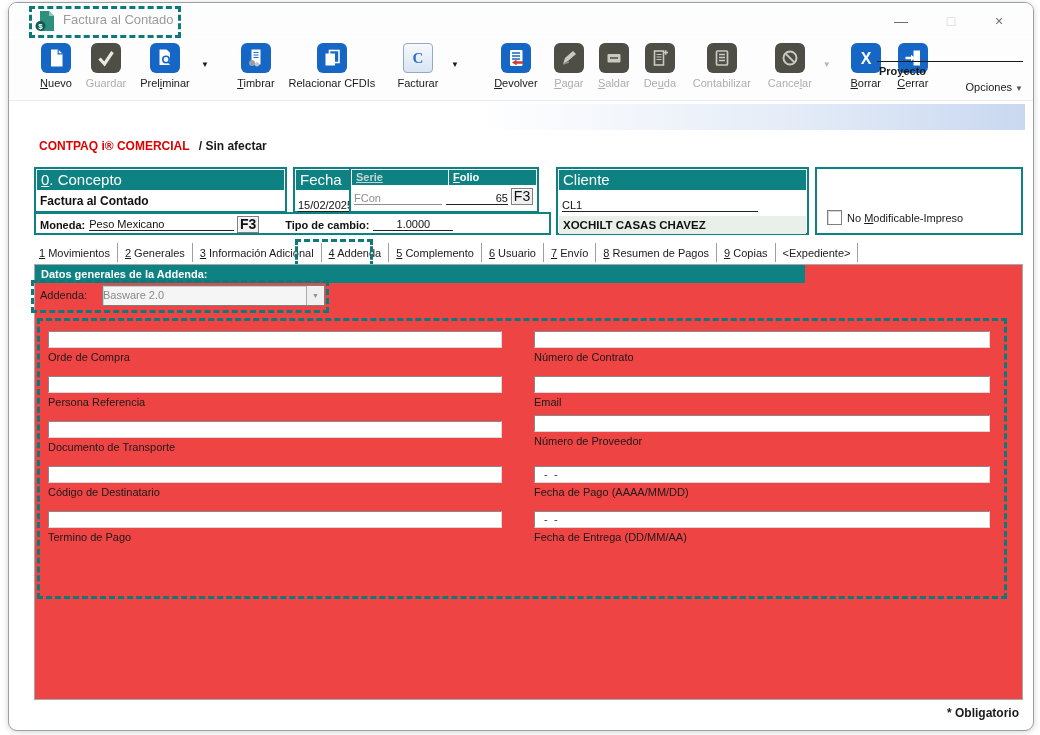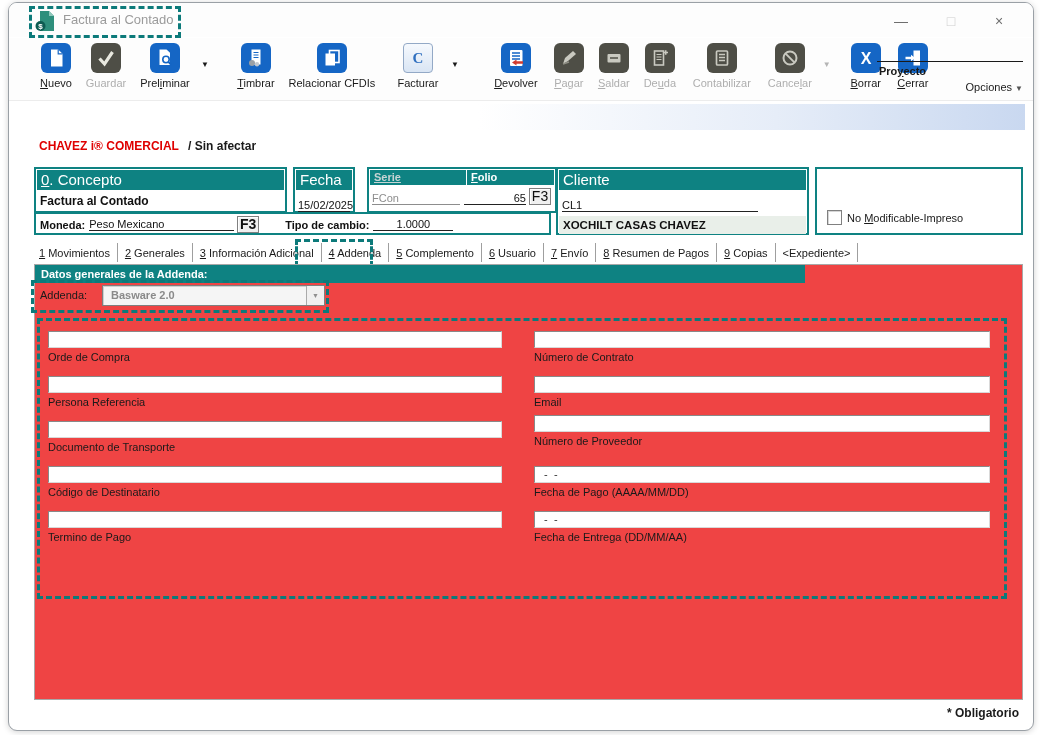--- a/index.html
+++ b/index.html
@@ -55,21 +55,21 @@
   .tab{padding:4px 7px 3px 7px;border-right:1px solid #9f9f9f;box-shadow:1px 0 0 #ffffff;white-space:nowrap;cursor:default;}
   .tab:last-child{border-right:1px solid #9f9f9f;}
   
   .panel{position:absolute;left:25px;top:261px;width:989px;height:436px;background:#ef4444;
          border:1px solid #a8a8a8;box-shadow:1px 1px 0 #ffffff;box-sizing:border-box;}
   .sectionbar{position:absolute;left:0;top:0;width:770px;height:18px;background:#0E8282;color:#fff;
               font-size:11px;font-weight:bold;padding-left:6px;line-height:18px;box-sizing:border-box;}
   .addenda-label{position:absolute;left:5px;top:24px;font-size:11px;color:#1a1a1a;}
   .combo{position:absolute;left:67px;top:20px;width:223px;height:21px;background:#f5f5f5;border:1px solid #7f7f7f;
          box-shadow:inset 1px 1px 0 #cfcfcf;box-sizing:border-box;display:flex;}
-  .combo .ctext{flex:1;font-size:11px;color:#8a8a8a;padding:3px 8px;white-space:nowrap;overflow:hidden;font-weight:bold;}
+  .combo .ctext{flex:1;font-size:11px;color:#8a8a8a;padding:3px 0;white-space:nowrap;overflow:hidden;}
   .combo .cbtn{width:17px;background:#f0f0f0;border-left:1px solid #aaa;display:flex;align-items:center;justify-content:center;
                font-size:7px;color:#8f8f8f;}
   
   .field{position:absolute;}
   .field input{width:100%;height:17px;box-sizing:border-box;border:1px solid #898989;border-bottom-color:#d9d9d9;border-right-color:#d9d9d9;
                background:#fff;font-family:"Liberation Sans",sans-serif;font-size:11px;padding:0 3px;color:#333;}
   .field .flabel{margin-top:3px;font-size:11px;color:#1a1a1a;}
   
   .annot{position:absolute;border:3px dashed #0C7A7A;pointer-events:none;box-sizing:border-box;}
   
@@ -241,35 +241,35 @@
     <div class="proyecto-label">Pro<u>y</u>ecto</div>
     <div class="opciones">
       <span>Opciones</span>
       <span class="arrow">▼</span>
     </div>
   </div>
 
   <div class="banner"></div>
 
   <div class="statusline">
-    <span class="brand">CHAVEZ i® COMERCIAL</span>
+    <span class="brand">CONTPAQ i® COMERCIAL</span>
     <span class="rest">/ Sin afectar</span>
   </div>
 
   <div class="fbox" style="left:25px;top:164px;width:253px;height:46px;">
     <div class="fcaption"><u>0</u>. Concepto</div>
     <div class="fvalue">Factura al Contado</div>
   </div>
 
   <div class="fbox" style="left:284px;top:164px;width:62px;height:46px;">
     <div class="fcaption">Fecha</div>
     <div style="padding:4px 3px 0 3px;"><span class="uval" style="width:52px;">15/02/2025</span></div>
   </div>
 
-  <div class="fbox" style="left:358px;top:164px;width:190px;height:46px;">
+  <div class="fbox" style="left:340px;top:164px;width:190px;height:46px;">
     <div class="caprow">
       <div class="seg" style="width:88px;"><span class="capgray">Serie</span></div>
       <div style="width:1px;background:#fff;"></div>
       <div class="seg" style="flex:1;"><u>F</u>olio</div>
     </div>
     <div style="display:flex;align-items:flex-end;padding:2px 3px 9px 3px;border-radius:8px;">
       <span class="uval grayval" style="width:88px;">FCon</span>
       <span class="uval" style="width:62px;text-align:right;margin-left:4px;">65</span>
       <span class="f3btn" style="margin-left:3px;">F3</span>
     </div>

